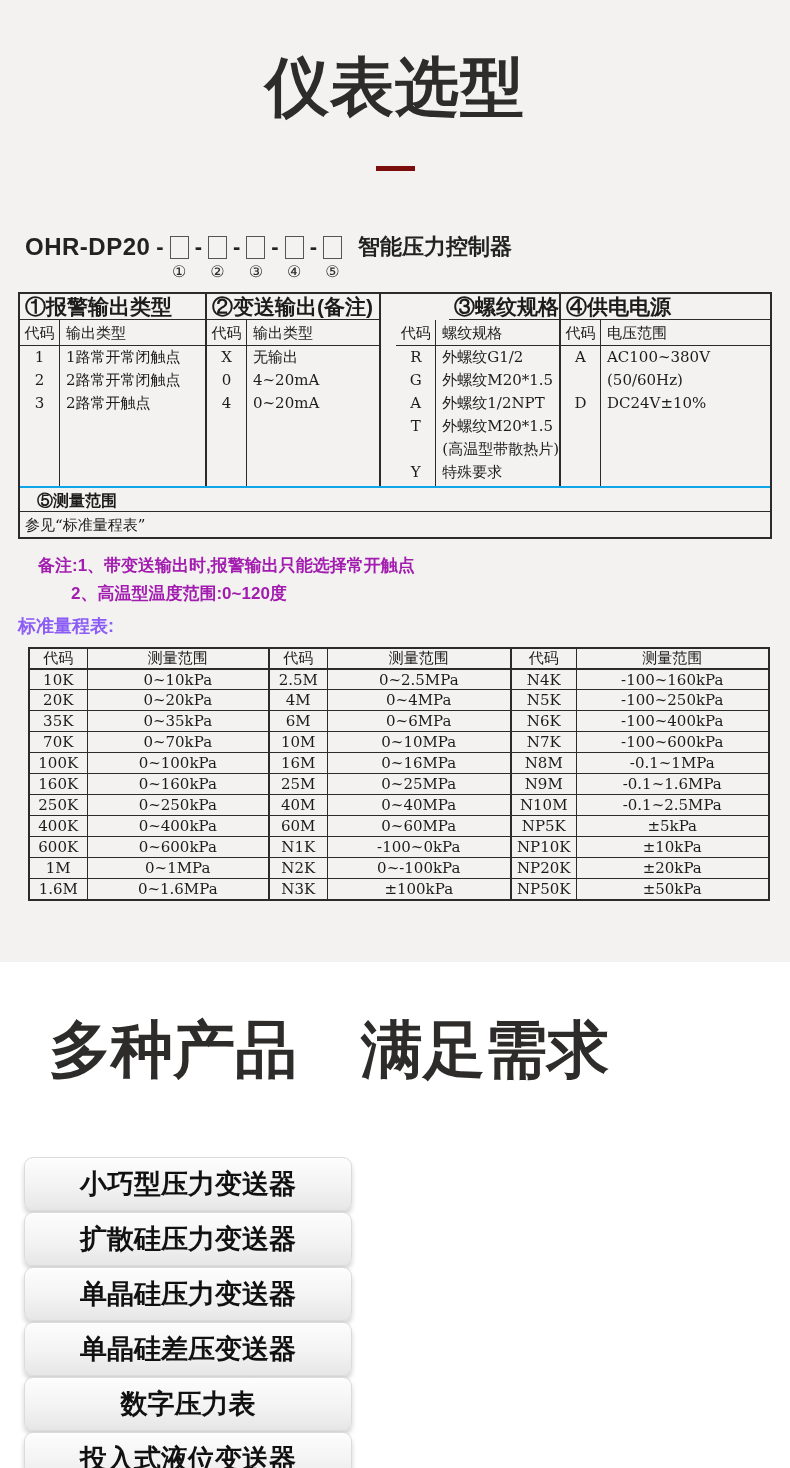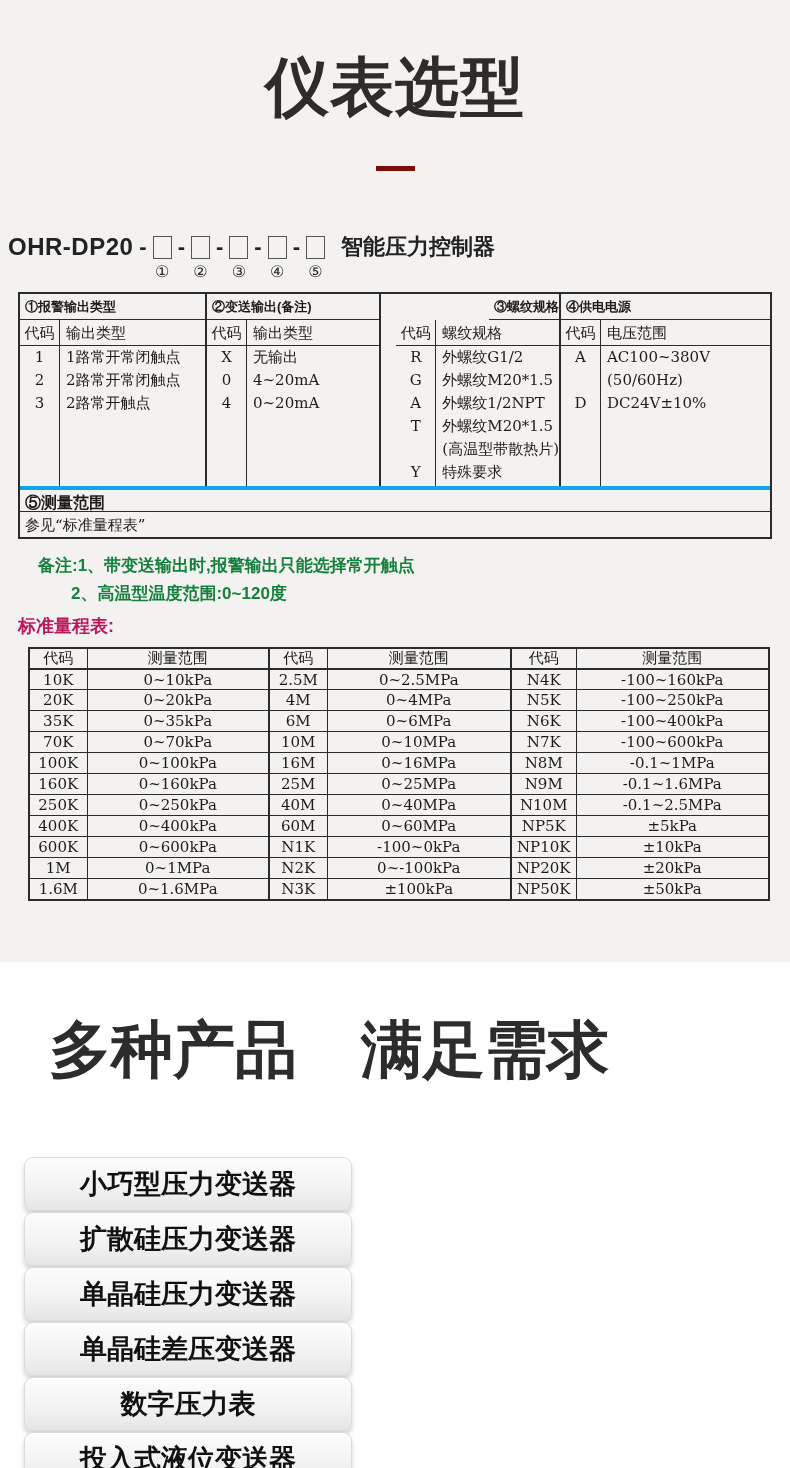--- a/index.html
+++ b/index.html
@@ -13,63 +13,63 @@
 
   
   .page-title {
     padding-top:52px; text-align:center; font-size:64px; font-weight:900;
     letter-spacing:1px; color:#2e2c2b; line-height:1.1;
   }
   .red-dash { width:39px; height:5px; background:#7b0d0d; margin:44px auto 0 auto; }
 
   
   .model-line {
-    margin:61px 0 0 8px; height:30px; display:flex; align-items:center; position:relative;
+    margin:61px 0 0 25px; height:30px; display:flex; align-items:center; position:relative;
   }
   .model-prefix { font-size:24px; font-weight:700; letter-spacing:0.5px; color:#222; }
   .model-dash { font-size:22px; font-weight:700; margin:0 6px; color:#222; }
   .box-wrap { position:relative; display:inline-flex; }
   .code-box { width:19px; height:23px; border:1.5px solid #555; display:inline-block; background:transparent; }
   .pos-num { position:absolute; top:26px; left:50%; transform:translateX(-50%); font-size:16px; color:#2a2a2a; }
   .model-suffix { font-size:22px; font-weight:600; margin-left:16px; color:#222; }
 
   
   .sel-table {
     margin:30px 0 0 18px; width:754px; border:2px solid #2b2b2b; background:#f3f2f0;
   }
   .sel-cols { display:flex; }
   .mcol { display:flex; flex-direction:column; }
   .mcol.c0 { width:187px; } .mcol.c1 { width:174px; } .mcol.c2 { width:180px;align-items:flex-end; } .mcol.c3 { flex:1; }
   .mcol:not(:last-child){ border-right:2px solid #2b2b2b; }
   .mhead {
-    height:26px; line-height:26px; padding-left:5px; font-size:13px; font-weight:700;
+    height:26px; line-height:26px; padding-left:5px; font-size:21px; font-weight:700;
     border-bottom:1.5px solid #2b2b2b; white-space:nowrap;
   }
   .subwrap { display:flex; flex:1; font-family:"DejaVu Serif","Liberation Serif",serif; }
   .subcol { display:flex; flex-direction:column; }
   .subcol.codec { width:40px; border-right:1px solid #2b2b2b; text-align:center; }
   .subcol.valc { flex:1; }
   .subhead { height:26px; line-height:26px; font-size:15px; border-bottom:1.5px solid #2b2b2b; white-space:nowrap; }
   .subcol.valc .subhead { padding-left:6px; }
   .cellrow { height:23px; line-height:23px; font-size:15px; white-space:nowrap; }
   .subcol.valc .cellrow { padding-left:6px; }
   .sel-body-pad { height:140px; }
   .sel-span-head {
-    border-top:4px solid #0ea5e9; height:25px; line-height:25px; padding-left:5px;
+    border-top:2px solid #0ea5e9; height:25px; line-height:25px; padding-left:17px;
     font-size:16px; font-weight:700;
   }
   .sel-span-note {
     border-top:1.5px solid #2b2b2b; height:26px; line-height:26px; padding-left:5px;
     font-size:15px; font-family:"DejaVu Serif","Liberation Serif",serif;
   }
 
   
-  .notes { margin:13px 0 0 38px; font-size:17px; font-weight:600; color:#15803d; line-height:1.6; }
+  .notes { margin:13px 0 0 38px; font-size:17px; font-weight:600; color:#a21caf; line-height:1.6; }
   .notes .indent { padding-left:33px; }
-  .range-label { margin:7px 0 0 18px; font-size:18px; font-weight:800; color:#be185d; }
+  .range-label { margin:7px 0 0 18px; font-size:18px; font-weight:800; color:#8b5cf6; }
 
   
   table.range-table {
     margin:9px 0 0 28px; border-collapse:collapse; table-layout:fixed; width:740px;
     font-family:"DejaVu Serif","Liberation Serif",serif; font-size:15px; color:#1d1c1b;
     border:2px solid #2b2b2b; background:#f3f2f0;
   }
   table.range-table td, table.range-table th {
     border:1px solid #2b2b2b; height:21px; text-align:center; font-weight:normal;
     white-space:nowrap; overflow:hidden; padding:0 2px;

